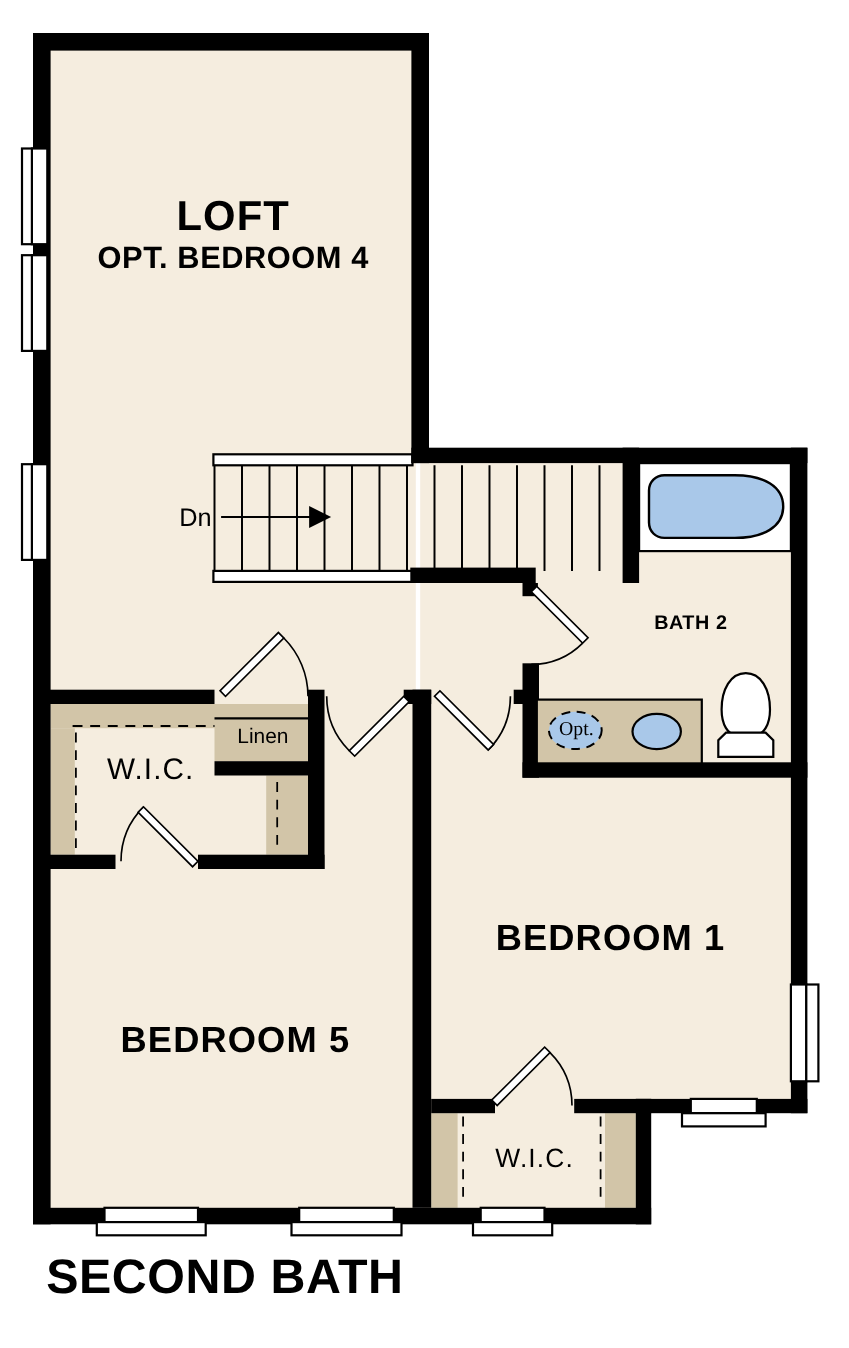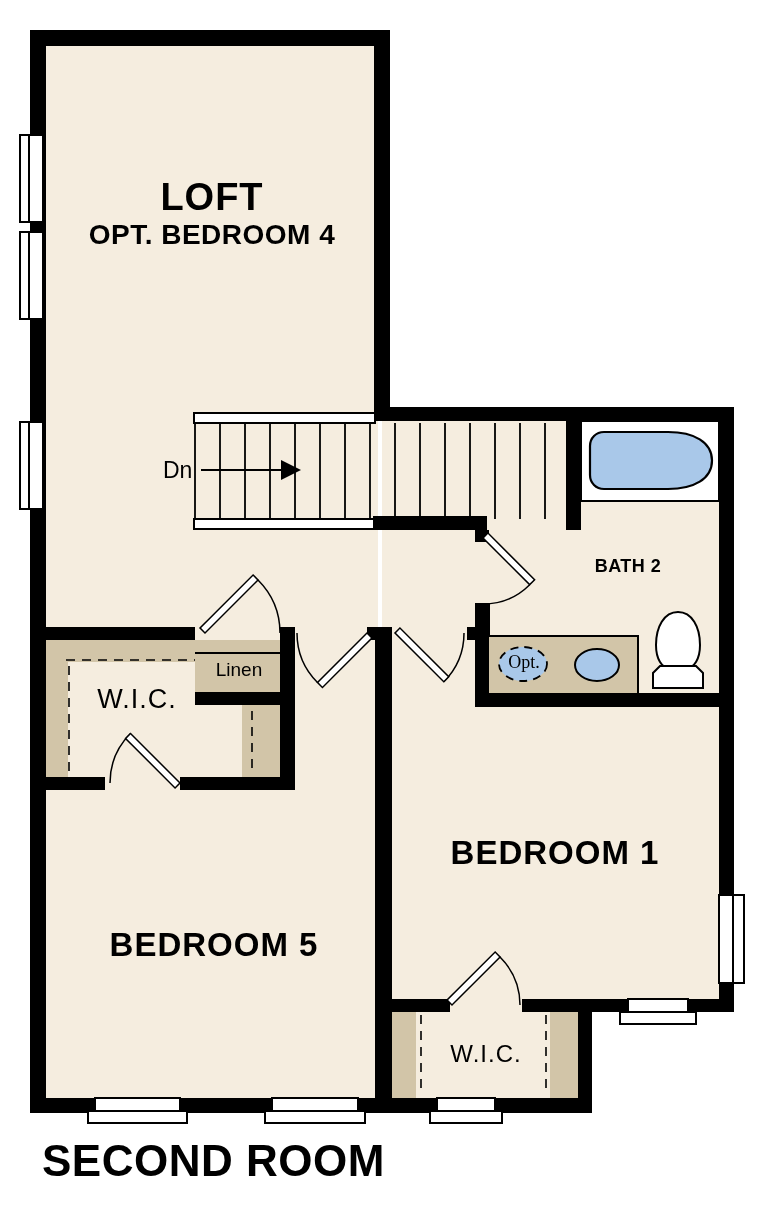--- a/index.html
+++ b/index.html
@@ -182,13 +182,13 @@
 <div class="label ctr closet-name" style="left:137px;top:684px;">W.I.C.</div>
 
 <div class="label ctr linen-name" style="left:239px;top:659px;">Linen</div>
 
 <div class="label ctr room-name" style="left:555px;top:834px;">BEDROOM 1</div>
 
 <div class="label ctr room-name" style="left:214px;top:926px;">BEDROOM 5</div>
 
 <div class="label ctr closet-name-sm" style="left:486px;top:1040px;">W.I.C.</div>
 
-<div class="label floor-title" style="left:42px;top:1136px;">SECOND ROOM</div>
+<div class="label floor-title" style="left:42px;top:1136px;">SECOND BATH</div>
 
 </body></html>

